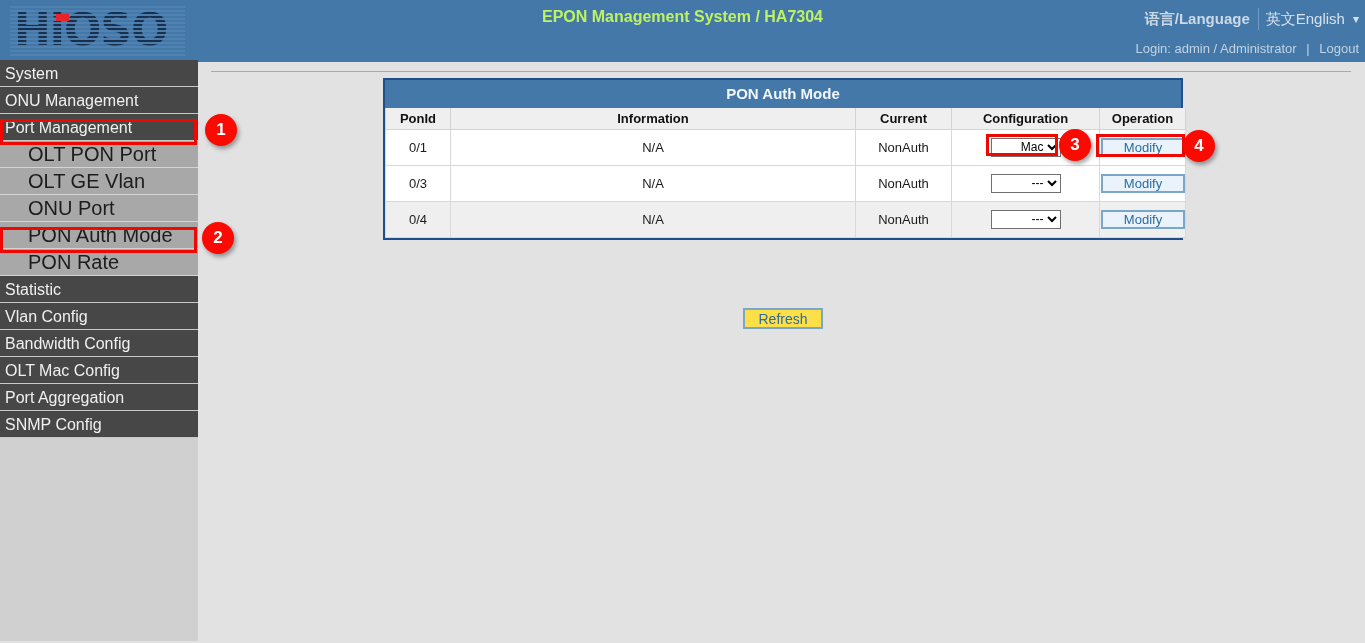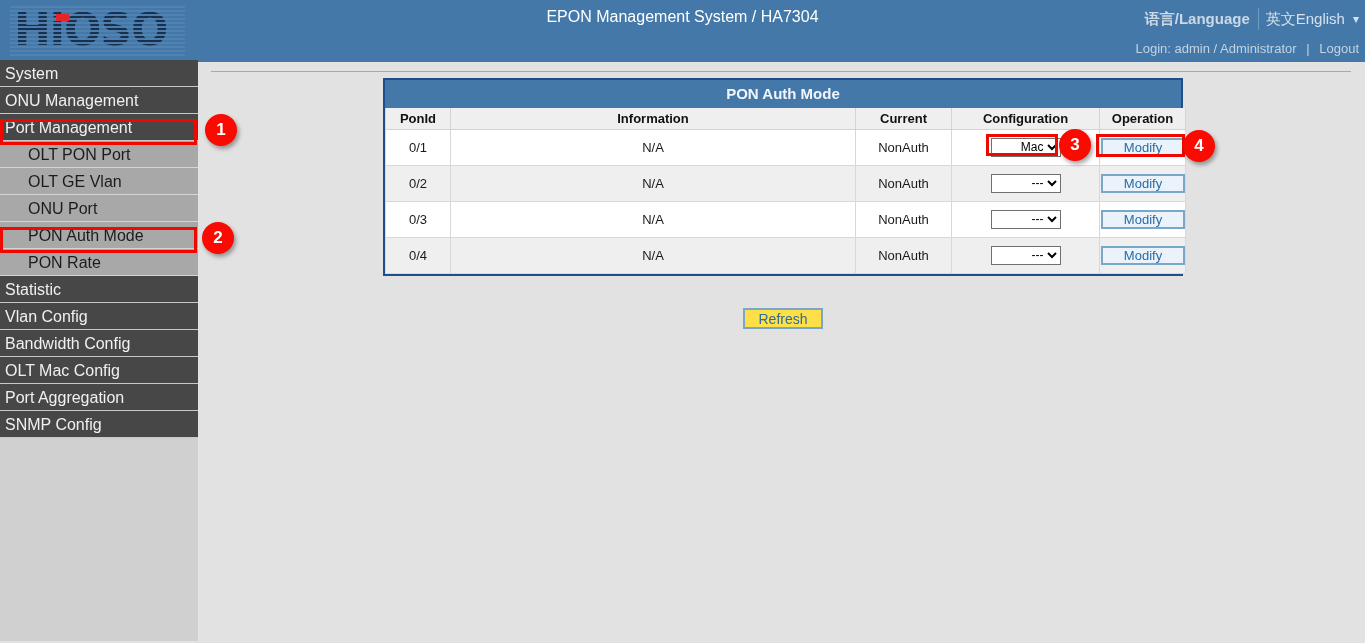--- a/index.html
+++ b/index.html
@@ -50,22 +50,22 @@
     width: 13px; height: 7px;
     background: #e8242b;
     z-index: 3;
   }
   #app-title {
     position: absolute;
     left: 0; top: 8px;
     width: 1365px;
     text-align: center;
     font-size: 16px;
-    font-weight: normal;
-    color: #ffffff;
+    font-weight: bold;
+    color: #bef264;
     letter-spacing: 0px;
   }
   #lang-wrap {
     position: absolute;
     right: 6px; top: 6px;
     display: flex; align-items: center;
     height: 26px;
   }
   #lang-label {
     font-size: 15px; font-weight: bold;
@@ -110,21 +110,21 @@
     font-size: 16px;
     padding-left: 5px;
     border-bottom: 1px solid #c8c8c8;
     position: relative;
   }
   .menu-sub {
     height: 27px;
     line-height: 27px;
     background: #a8a8a8;
     color: #1c1c1c;
-    font-size: 16px;
+    font-size: 20px;
     padding-left: 28px;
     border-bottom: 1px solid #d4d4d4;
     position: relative;
   }
   .menu-sub:last-of-type { border-bottom: 1px solid #c0c0c0; }
 
   
   .hl-box {
     position: absolute;
     border: 3px solid #f00800;
@@ -325,31 +325,20 @@
           <td>NonAuth</td>
           <td>
             <span style="position:relative;display:inline-block;">
               <select class="cfg" id="sel0"><option value="---">---</option><option value="Mac" selected="">Mac</option><option value="Loid">Loid</option><option value="LoidPassword">LoidPassword</option><option value="NonAuth">NonAuth</option></select>
             </span>
           </td>
           <td>
             <button class="modify">Modify</button>
           </td>
         </tr>
-        <tr class="row-even">
-          <td>0/2</td>
-          <td>N/A</td>
-          <td>NonAuth</td>
-          <td>
-            <select class="cfg" id="sel1"><option value="---">---</option><option value="Mac">Mac</option><option value="Loid">Loid</option><option value="LoidPassword">LoidPassword</option><option value="NonAuth">NonAuth</option></select>
-          </td>
-          <td>
-            <button class="modify">Modify</button>
-          </td>
-        </tr>
         <tr class="row-odd">
           <td>0/3</td>
           <td>N/A</td>
           <td>NonAuth</td>
           <td>
             <select class="cfg" id="sel2"><option value="---">---</option><option value="Mac">Mac</option><option value="Loid">Loid</option><option value="LoidPassword">LoidPassword</option><option value="NonAuth">NonAuth</option></select>
           </td>
           <td>
             <button class="modify">Modify</button>
           </td>

